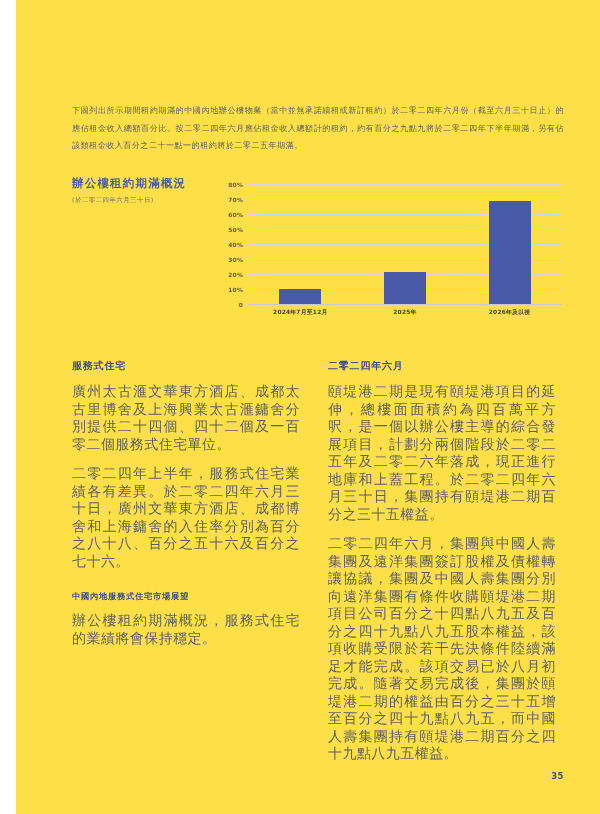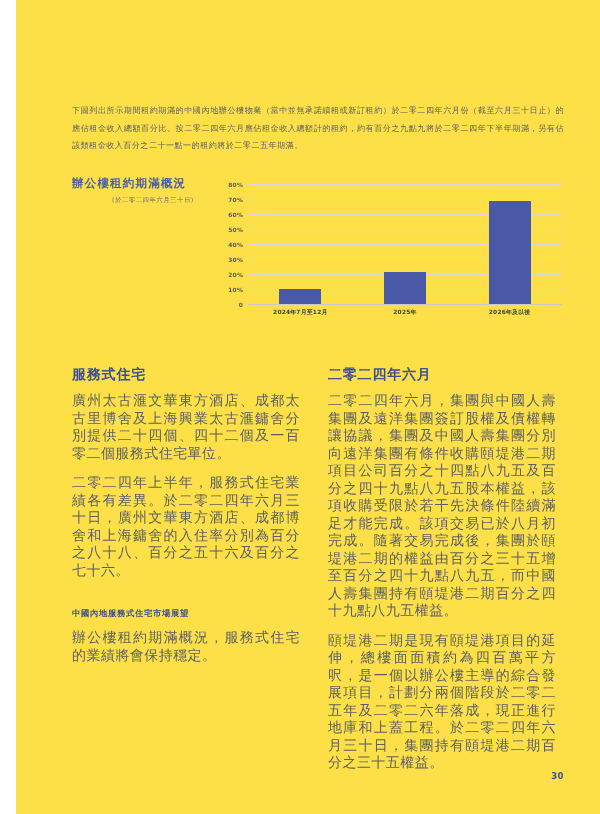--- a/index.html
+++ b/index.html
@@ -60,21 +60,20 @@
     color: #4a5fa5;
     letter-spacing: 1.2px;
     line-height: 15px;
   }
   .chart-subtitle {
     margin-top: 4px;
     font-size: 6.4px;
     color: #6b7079;
     letter-spacing: 0.5px;
     line-height: 10px;
-    margin-left: 40px;
   }
 
   .plot {
     position: absolute;
     left: 140px;
     top: 2px;
     width: 352px;
     height: 148px;
   }
   .plot-inner {
@@ -146,36 +145,36 @@
   
   .col {
     position: absolute;
     top: 352px;
     width: 228px;
   }
   .col-left { left: 56px; }
   .col-right { left: 312px; }
 
   h2.sec-title {
-    margin: 16px 0 11px 0;
-    font-size: 14px;
+    margin: 7px 0 11px 0;
+    font-size: 10px;
     font-weight: bold;
     color: #3c4f94;
     letter-spacing: 0.8px;
     line-height: 13px;
   }
   h3.sub-title {
     margin: 0 0 10px 0;
     font-size: 8.3px;
     font-weight: bold;
     color: #3c4f94;
     letter-spacing: 0.7px;
     line-height: 12px;
   }
-  h3.sub-title.spaced { margin-top: 28px; }
+  h3.sub-title.spaced { margin-top: 20px; }
 
   p.body {
     margin: 0 0 12px 0;
     font-size: 14px;
     line-height: 17.5px;
     color: #5a5f66;
     letter-spacing: 0.45px;
     text-align: justify;
     text-justify: inter-character;
   }
@@ -263,19 +262,19 @@
   <div class="col col-left">
     <h2 class="sec-title">服務式住宅</h2>
     <p class="body">廣州太古滙文華東方酒店、成都太古里博舍及上海興業太古滙鏞舍分別提供二十四個、四十二個及一百零二個服務式住宅單位。</p>
     <p class="body">二零二四年上半年，服務式住宅業績各有差異。於二零二四年六月三十日，廣州文華東方酒店、成都博舍和上海鏞舍的入住率分別為百分之八十八、百分之五十六及百分之七十六。</p>
     <h3 class="sub-title spaced">中國內地服務式住宅市場展望</h3>
     <p class="body">辦公樓租約期滿概況，服務式住宅的業績將會保持穩定。</p>
   </div>
 
   <div class="col col-right">
     <h2 class="sec-title">二零二四年六月</h2>
+    <p class="body">頤堤港二期是現有頤堤港項目的延伸，總樓面面積約為四百萬平方呎，是一個以辦公樓主導的綜合發展項目，計劃分兩個階段於二零二五年及二零二六年落成，現正進行地庫和上蓋工程。於二零二四年六月三十日，集團持有頤堤港二期百分之三十五權益。</p>
     <p class="body">二零二四年六月，集團與中國人壽集團及遠洋集團簽訂股權及債權轉讓協議，集團及中國人壽集團分別向遠洋集團有條件收購頤堤港二期項目公司百分之十四點八九五及百分之四十九點八九五股本權益，該項收購受限於若干先決條件陸續滿足才能完成。該項交易已於八月初完成。隨著交易完成後，集團於頤堤港二期的權益由百分之三十五增至百分之四十九點八九五，而中國人壽集團持有頤堤港二期百分之四十九點八九五權益。</p>
-    <p class="body">頤堤港二期是現有頤堤港項目的延伸，總樓面面積約為四百萬平方呎，是一個以辦公樓主導的綜合發展項目，計劃分兩個階段於二零二五年及二零二六年落成，現正進行地庫和上蓋工程。於二零二四年六月三十日，集團持有頤堤港二期百分之三十五權益。</p>
   </div>
 
-  <div class="page-number">30</div>
+  <div class="page-number">35</div>
 
 </div>
 
 </body></html>

